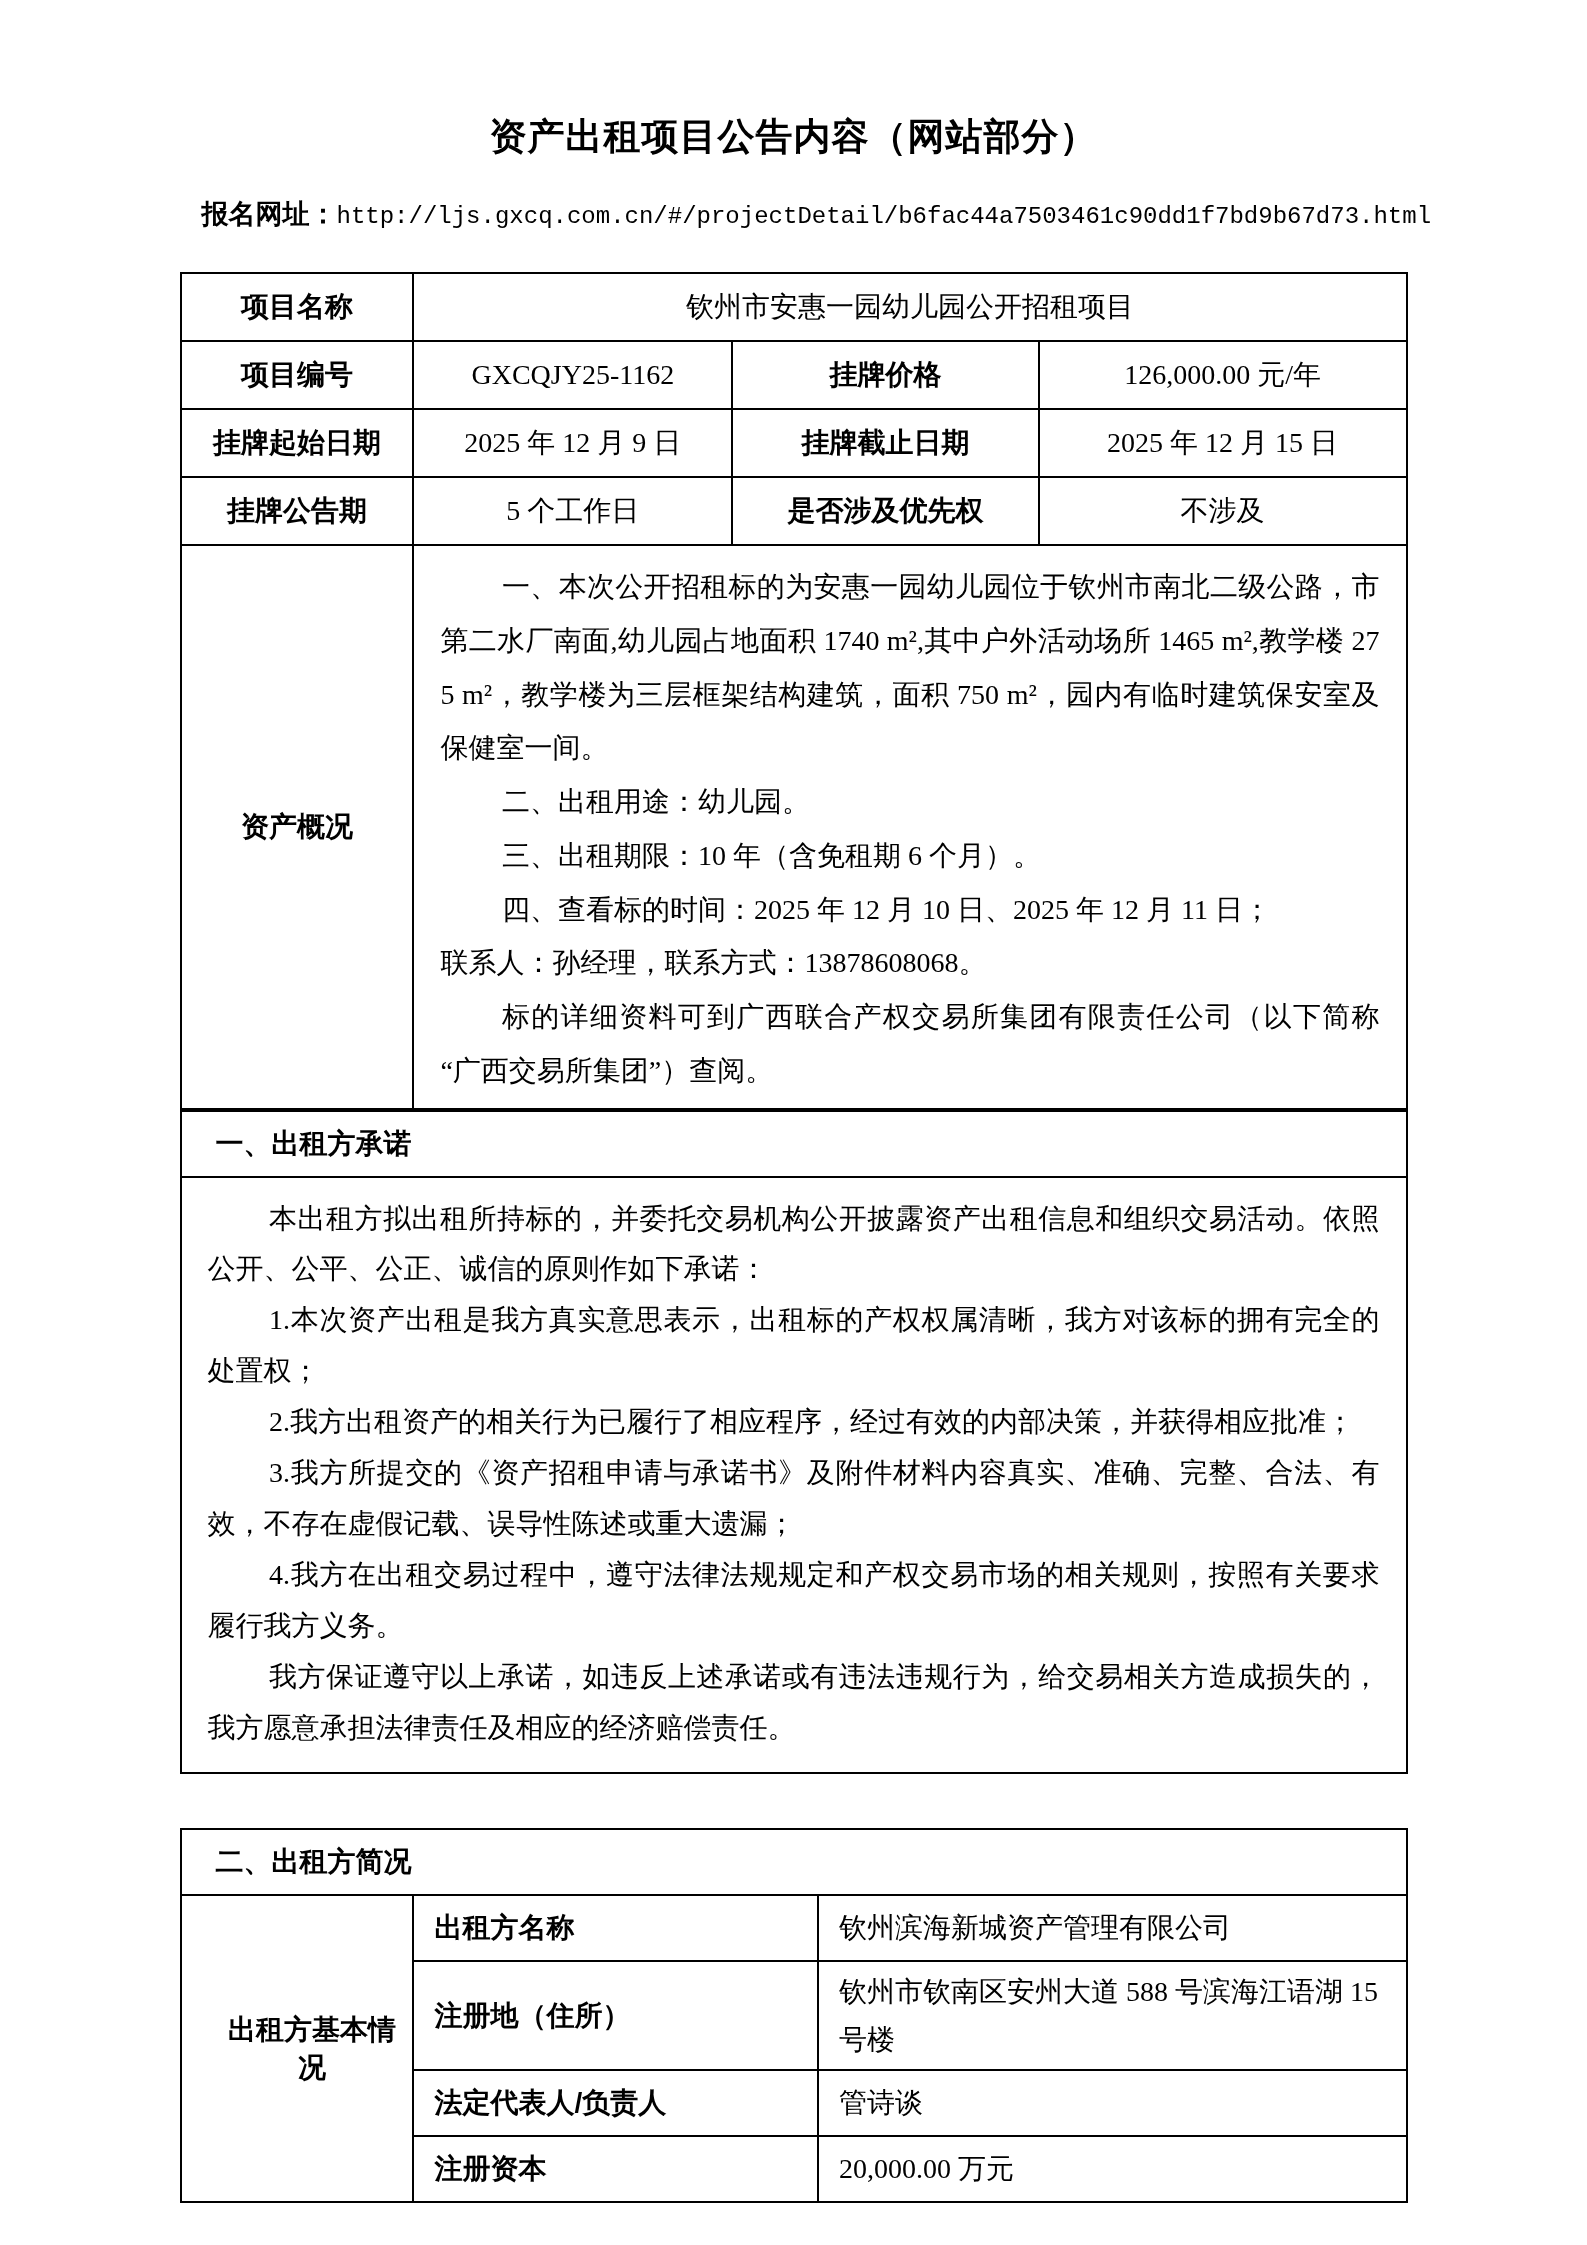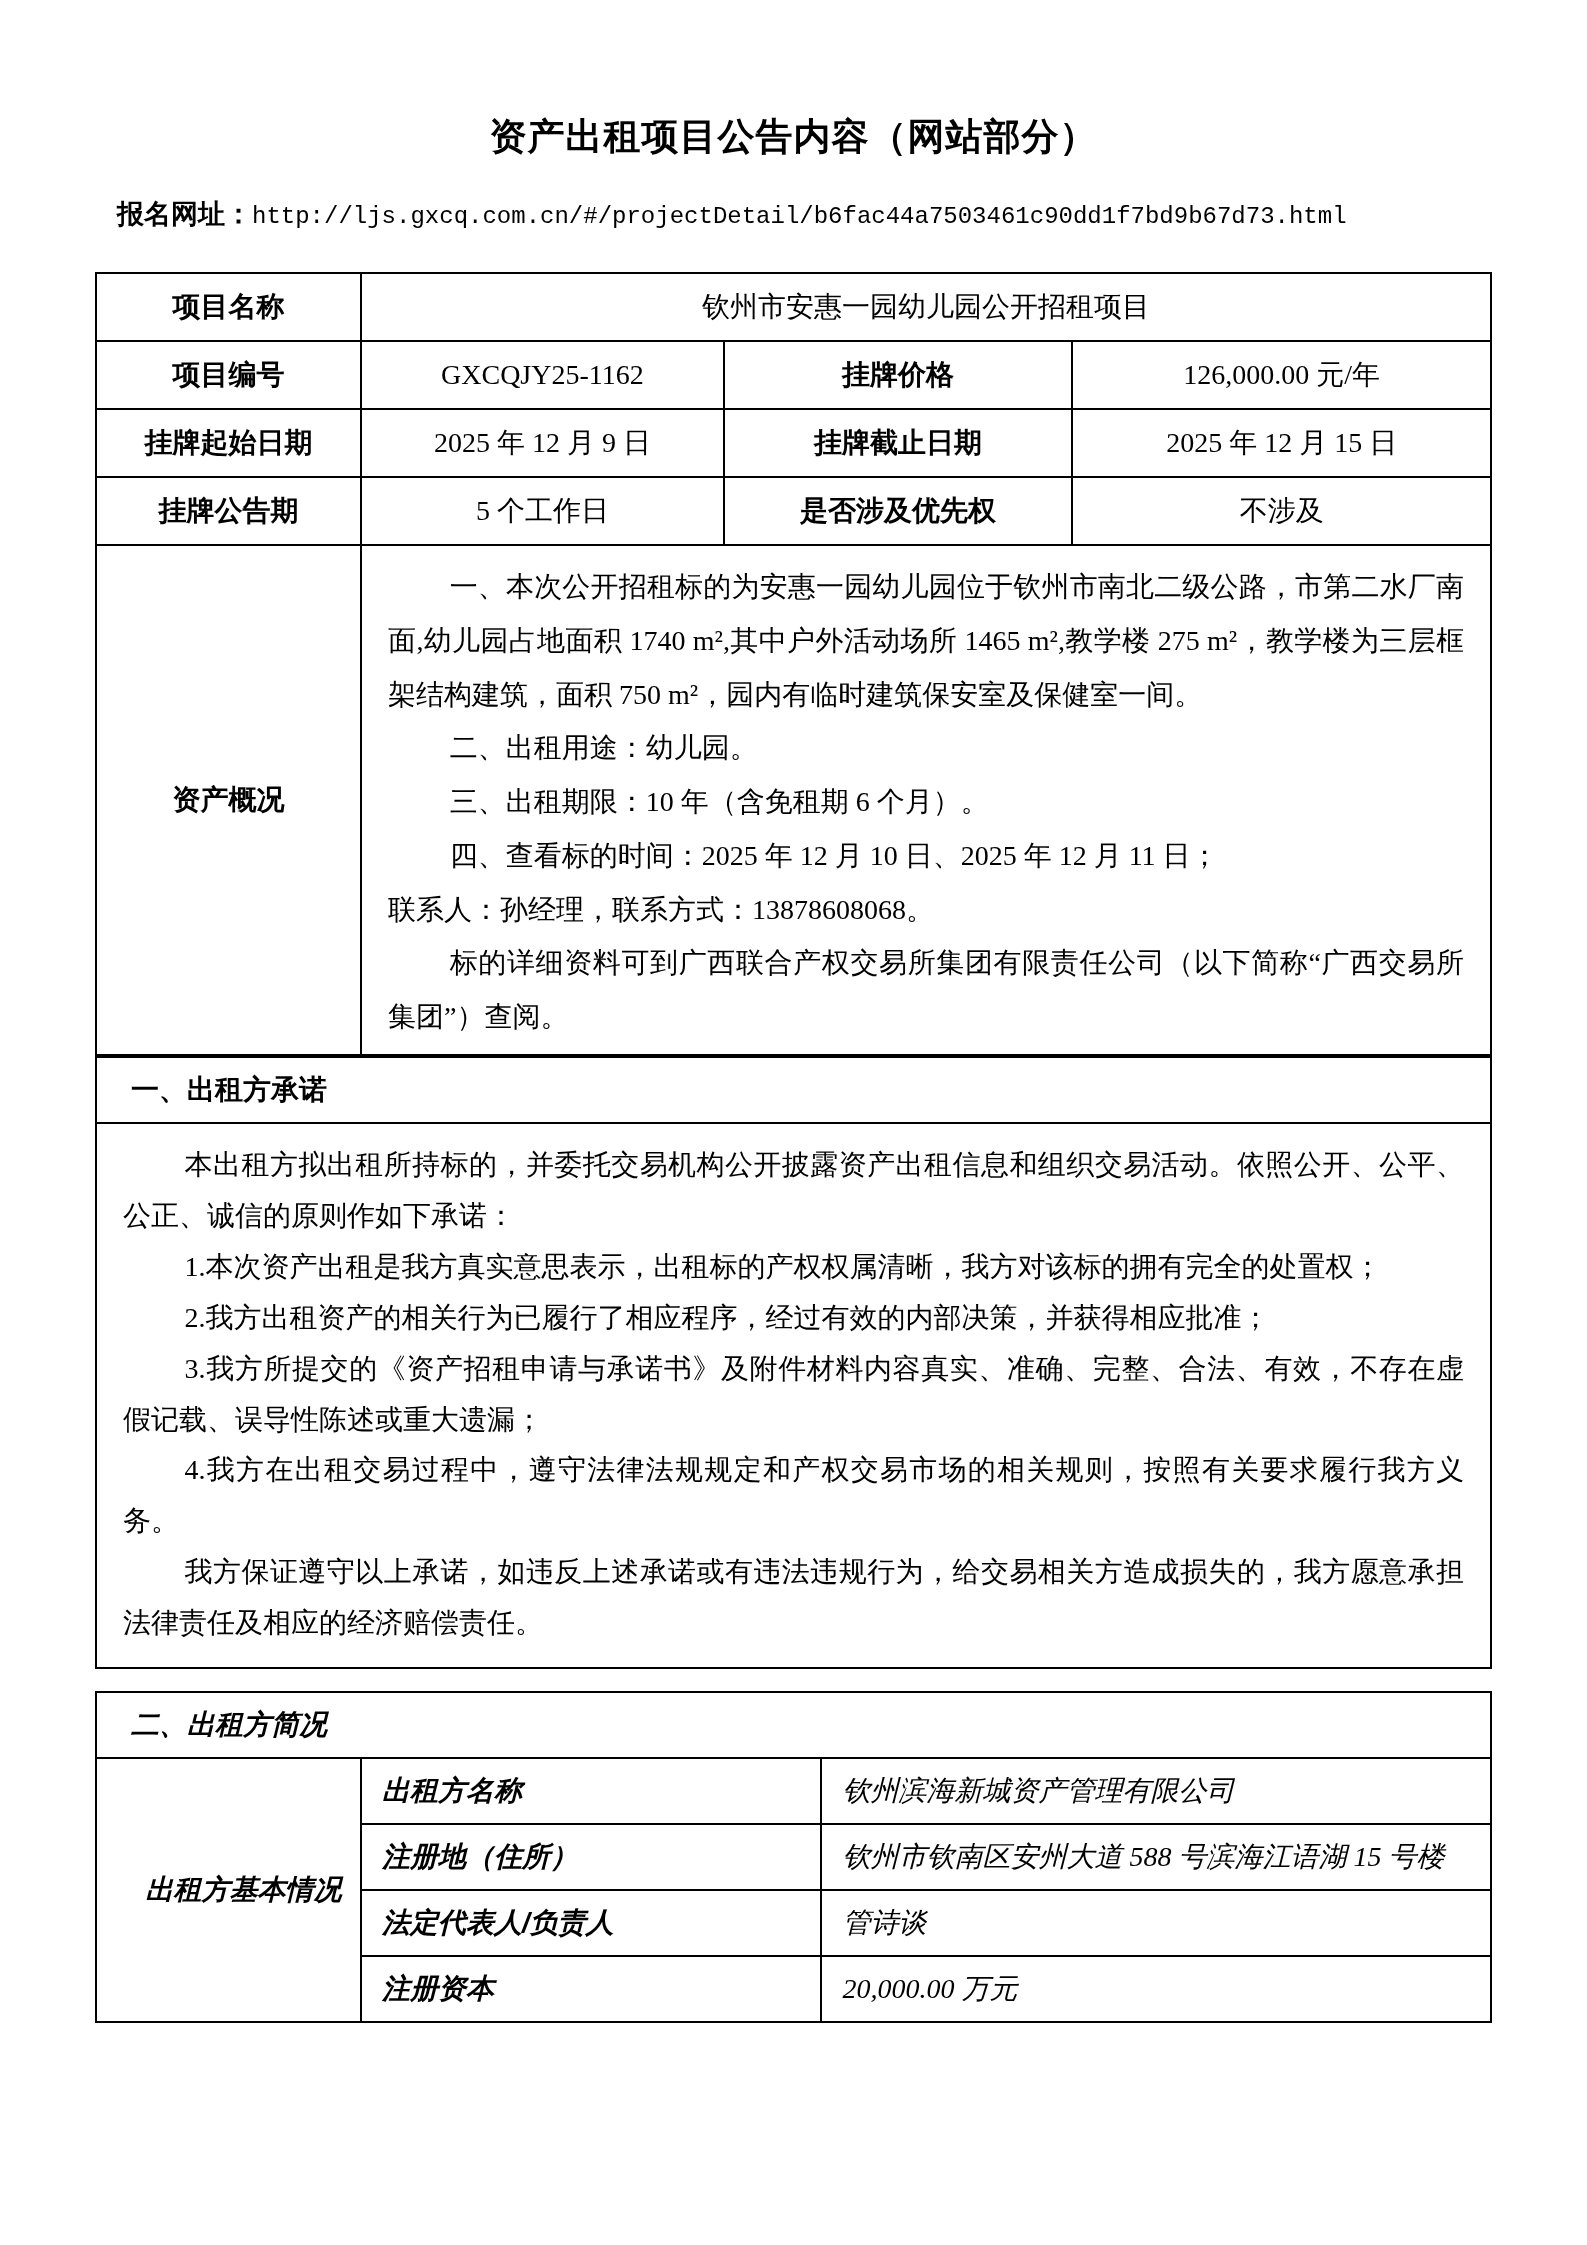--- a/index.html
+++ b/index.html
@@ -3,21 +3,21 @@
 <meta charset="utf-8">
 <style>
   html,body{margin:0;padding:0;background:#ffffff;}
   body{
     width:1587px;height:2245px;
     font-family:"Liberation Serif",serif;
     color:#000;
     -webkit-font-smoothing:antialiased;
   }
   .doc{
-    width:1397px;
+    width:1228px;
     margin:0 auto;
     padding-top:112px;
     box-sizing:border-box;
   }
   .doc-title{
     text-align:center;
     font-size:37px;
     font-weight:700;
     font-family:"Liberation Serif",serif;
     letter-spacing:1px;
@@ -65,21 +65,21 @@
     vertical-align:top;
   }
   .t1 td.overview-cell p{
     margin:0;
     line-height:1.92;
     text-align:justify;
   }
   .indent{text-indent:2.2em;}
   .noindent{text-indent:0;}
   .sec{}
-  .sec2{margin-top:22px;font-style:italic;}
+  .sec2{margin-top:54px;}
   .sec-head td{
     font-family:"Liberation Sans",sans-serif;
     font-weight:700;
     text-align:left;
     height:52px;
     padding-left:34px;
   }
   .sec-body td{
     text-align:left;
     padding:16px 26px 18px 26px;

